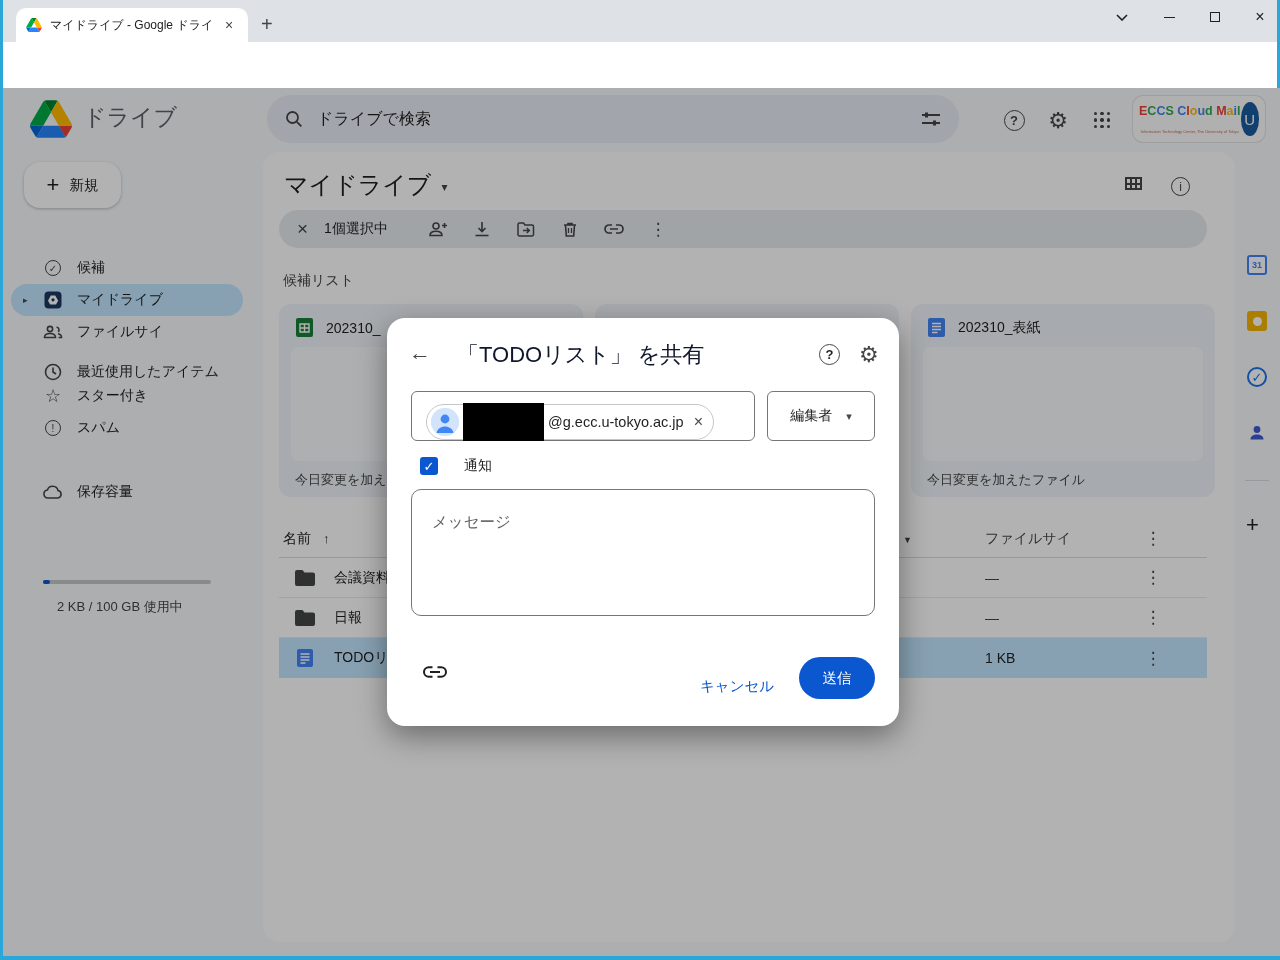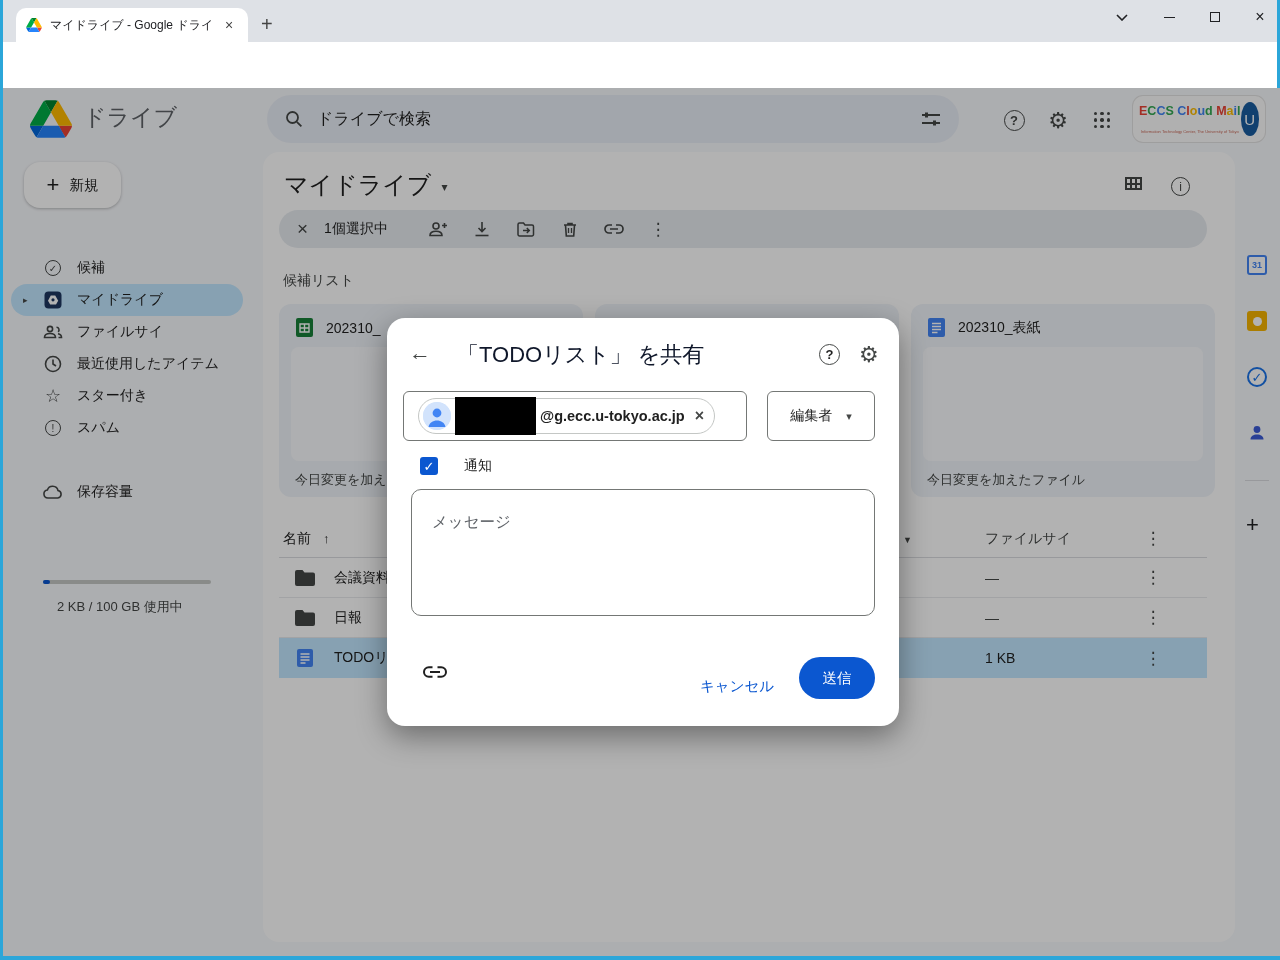--- a/index.html
+++ b/index.html
@@ -105,21 +105,21 @@
   .rail-plus { position:absolute; left:11px; top:360px; font-size:22px; color:#202124; }
 
   
   .scrim { position:absolute; left:0; top:88px; width:1277px; height:868px; background:rgba(0,0,0,.30); }
   .dialog { position:absolute; left:384px; top:318px; width:512px; height:408px; background:#fff; border-radius:18px;
             box-shadow:0 10px 30px rgba(0,0,0,.4); }
   .dlg-back { position:absolute; left:22px; top:22px; font-size:22px; color:#444746; }
   .dlg-title { position:absolute; left:70px; top:22px; font-size:22px; color:#0f172a; }
   .dlg-help { position:absolute; left:432px; top:26px; }
   .dlg-gear { position:absolute; left:472px; top:24px; color:#444746; }
-  .dlg-field { position:absolute; left:16px; top:73px; width:344px; height:50px; border:1px solid #747775; border-radius:6px; display:flex; align-items:center; padding-left:14px;font-weight:bold; }
+  .dlg-field { position:absolute; left:24px; top:73px; width:344px; height:50px; border:1px solid #747775; border-radius:6px; display:flex; align-items:flex-end; padding-left:14px; }
   .chip { height:36px; border:1px solid #c4c7c5; border-radius:18px; display:flex; align-items:center; padding:0 10px 0 4px; gap:6px; max-width:300px; }
   .chip-avatar { width:28px; height:28px; border-radius:50%; background:#d2e3fc; display:flex; align-items:center; justify-content:center; overflow:hidden; }
   .chip-redact { width:81px; height:38px; background:#000; margin:0 -2px; }
   .chip-mail { font-size:14.5px; color:#1f1f1f; white-space:nowrap; }
   .chip-x { font-size:16px; color:#444746; margin-left:4px; }
   .dlg-role { position:absolute; left:380px; top:73px; width:108px; height:50px; border:1px solid #747775; border-radius:6px; display:flex; align-items:center; justify-content:center; gap:14px; font-size:14px; }
   .role-caret { font-size:11px; color:#444746; }
   .dlg-chkrow { position:absolute; left:33px; top:139px; display:flex; align-items:center; gap:26px; }
   .chkbox { width:18px; height:18px; background:#0b57d0; border-radius:3px; color:#fff; font-size:13px; display:flex; align-items:center; justify-content:center; }
   .chk-label { font-size:14px; }
@@ -288,21 +288,21 @@
         <span class="nav-ic">
           <svg class="icon-svg" width="20" height="16" viewBox="0 0 20 16">
               <circle cx="7" cy="5" r="2.6" fill="none" stroke="#444746" stroke-width="1.6"></circle>
               <path d="M1.5 13.5c0-2.6 2.5-4 5.5-4s5.5 1.4 5.5 4z" fill="none" stroke="#444746" stroke-width="1.6"></path>
               <path d="M13.5 3.2a2.6 2.6 0 011.6 4.6M15 9.8c2 .4 3.5 1.6 3.5 3.7h-3" fill="none" stroke="#444746" stroke-width="1.6"></path>
             </svg>
         </span>
         <span>ファイルサイ</span>
       </div>
 
-      <div class="nav-item" style="top:196px">
+      <div class="nav-item" style="top:204px">
         <span class="nav-ic">
           <svg class="icon-svg" width="18" height="18" viewBox="0 0 18 18">
               <circle cx="9" cy="9" r="7.5" fill="none" stroke="#444746" stroke-width="1.6"></circle>
               <path d="M9 4.5V9l3 2" fill="none" stroke="#444746" stroke-width="1.6"></path>
             </svg>
         </span>
         <span>最近使用したアイテム</span>
       </div>
 
       <div class="nav-item" style="top:228px">

